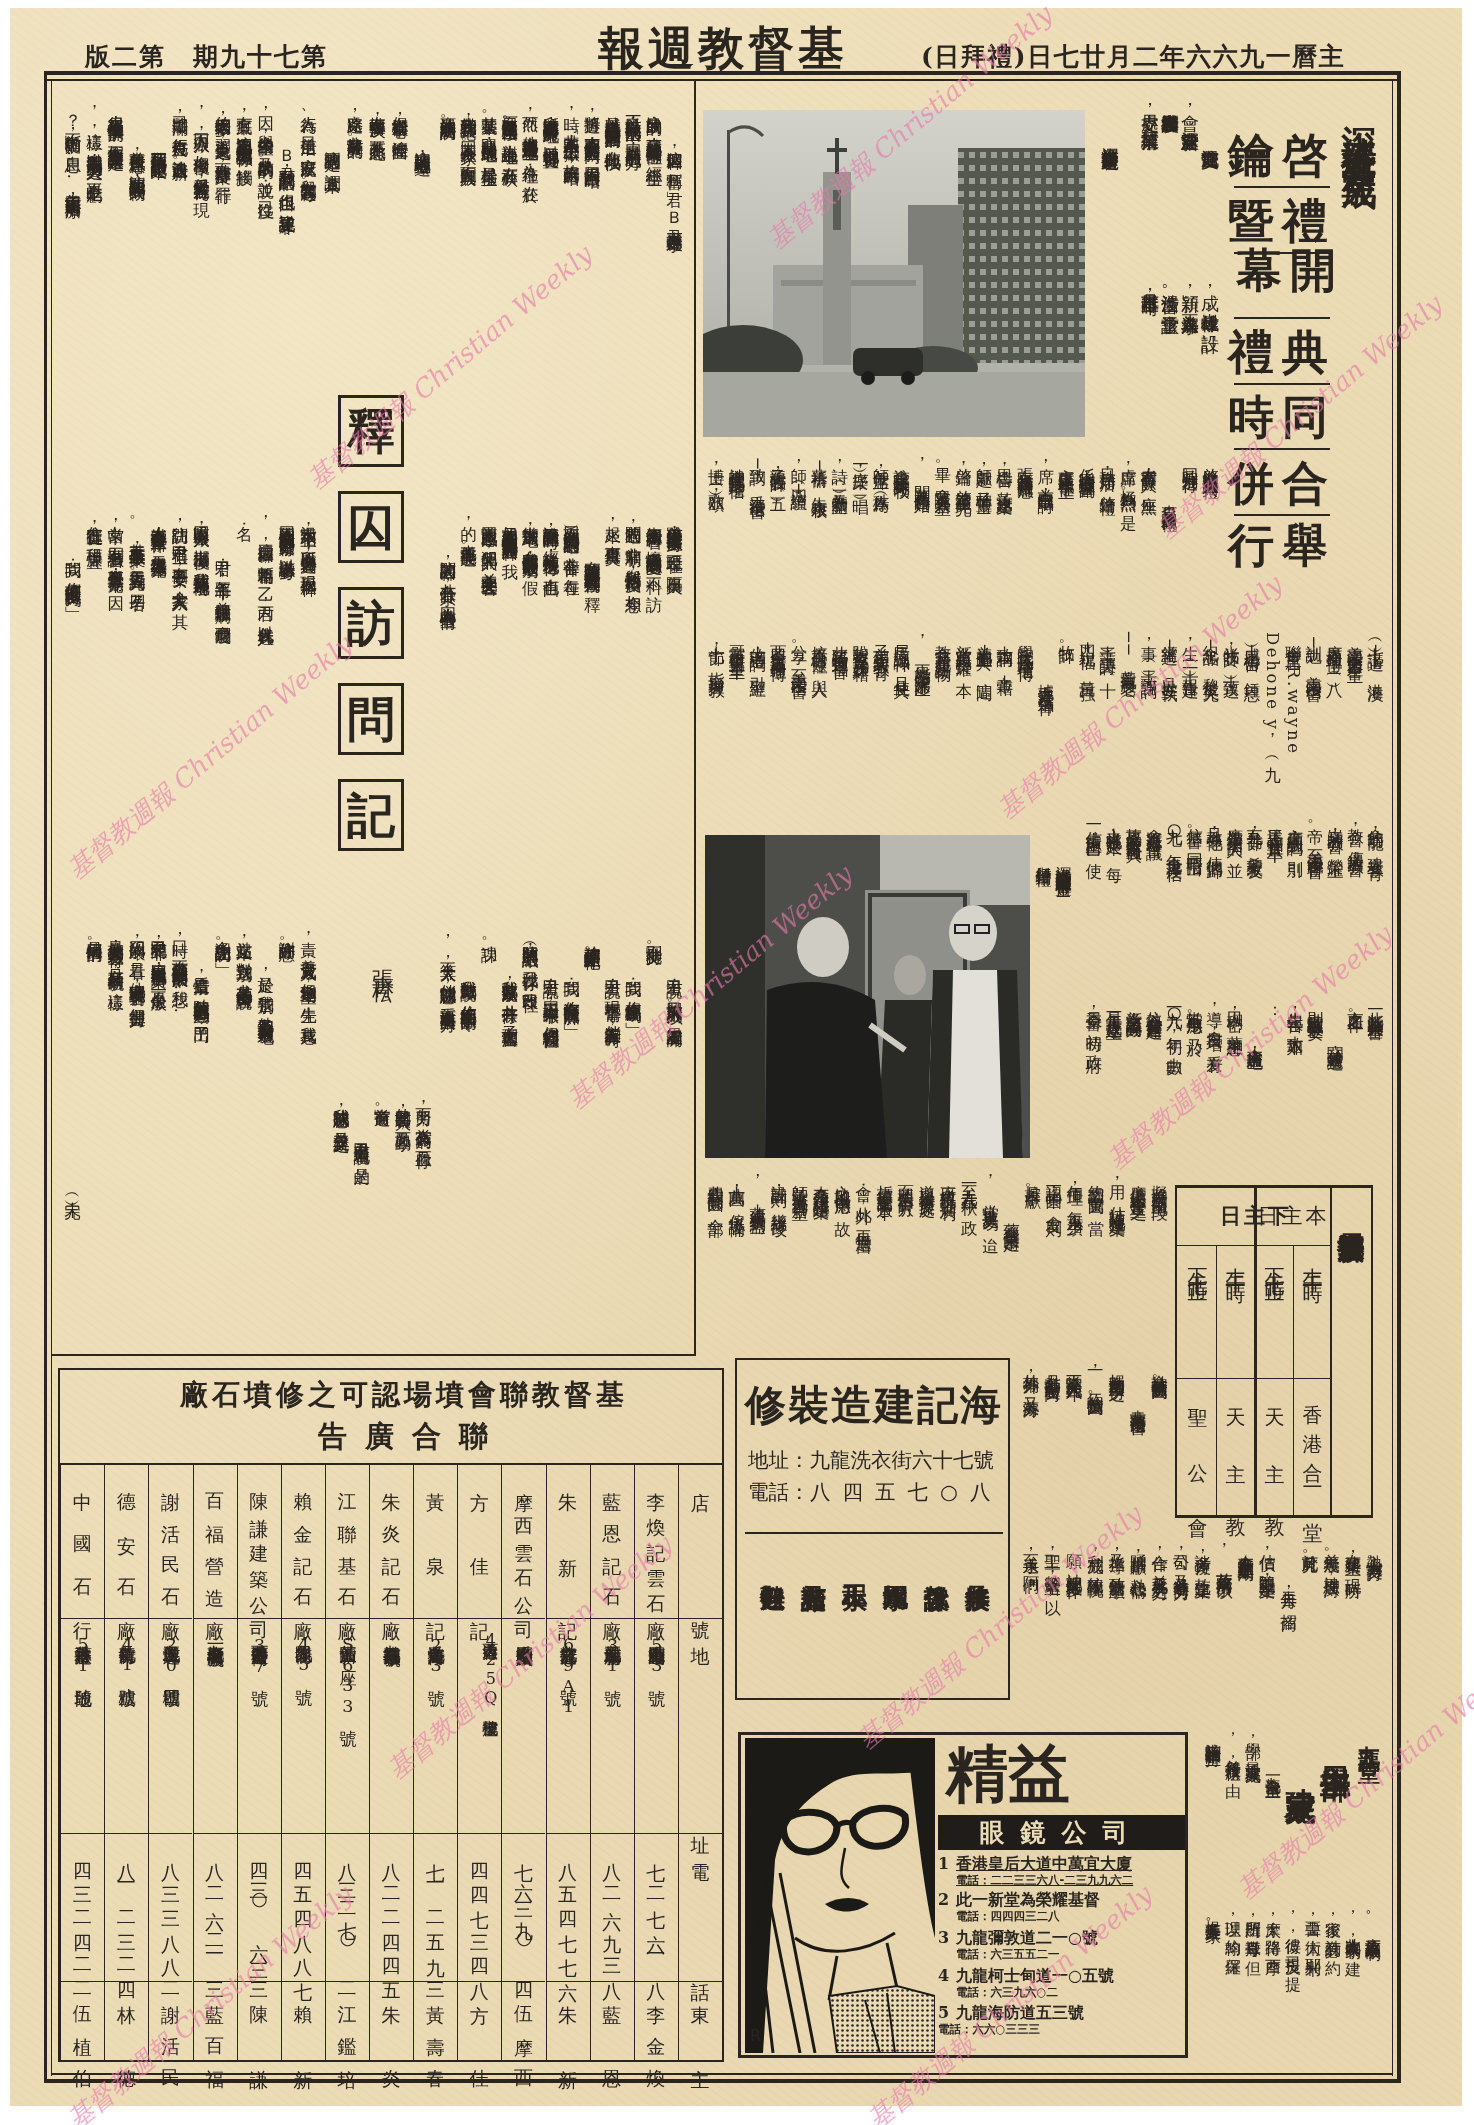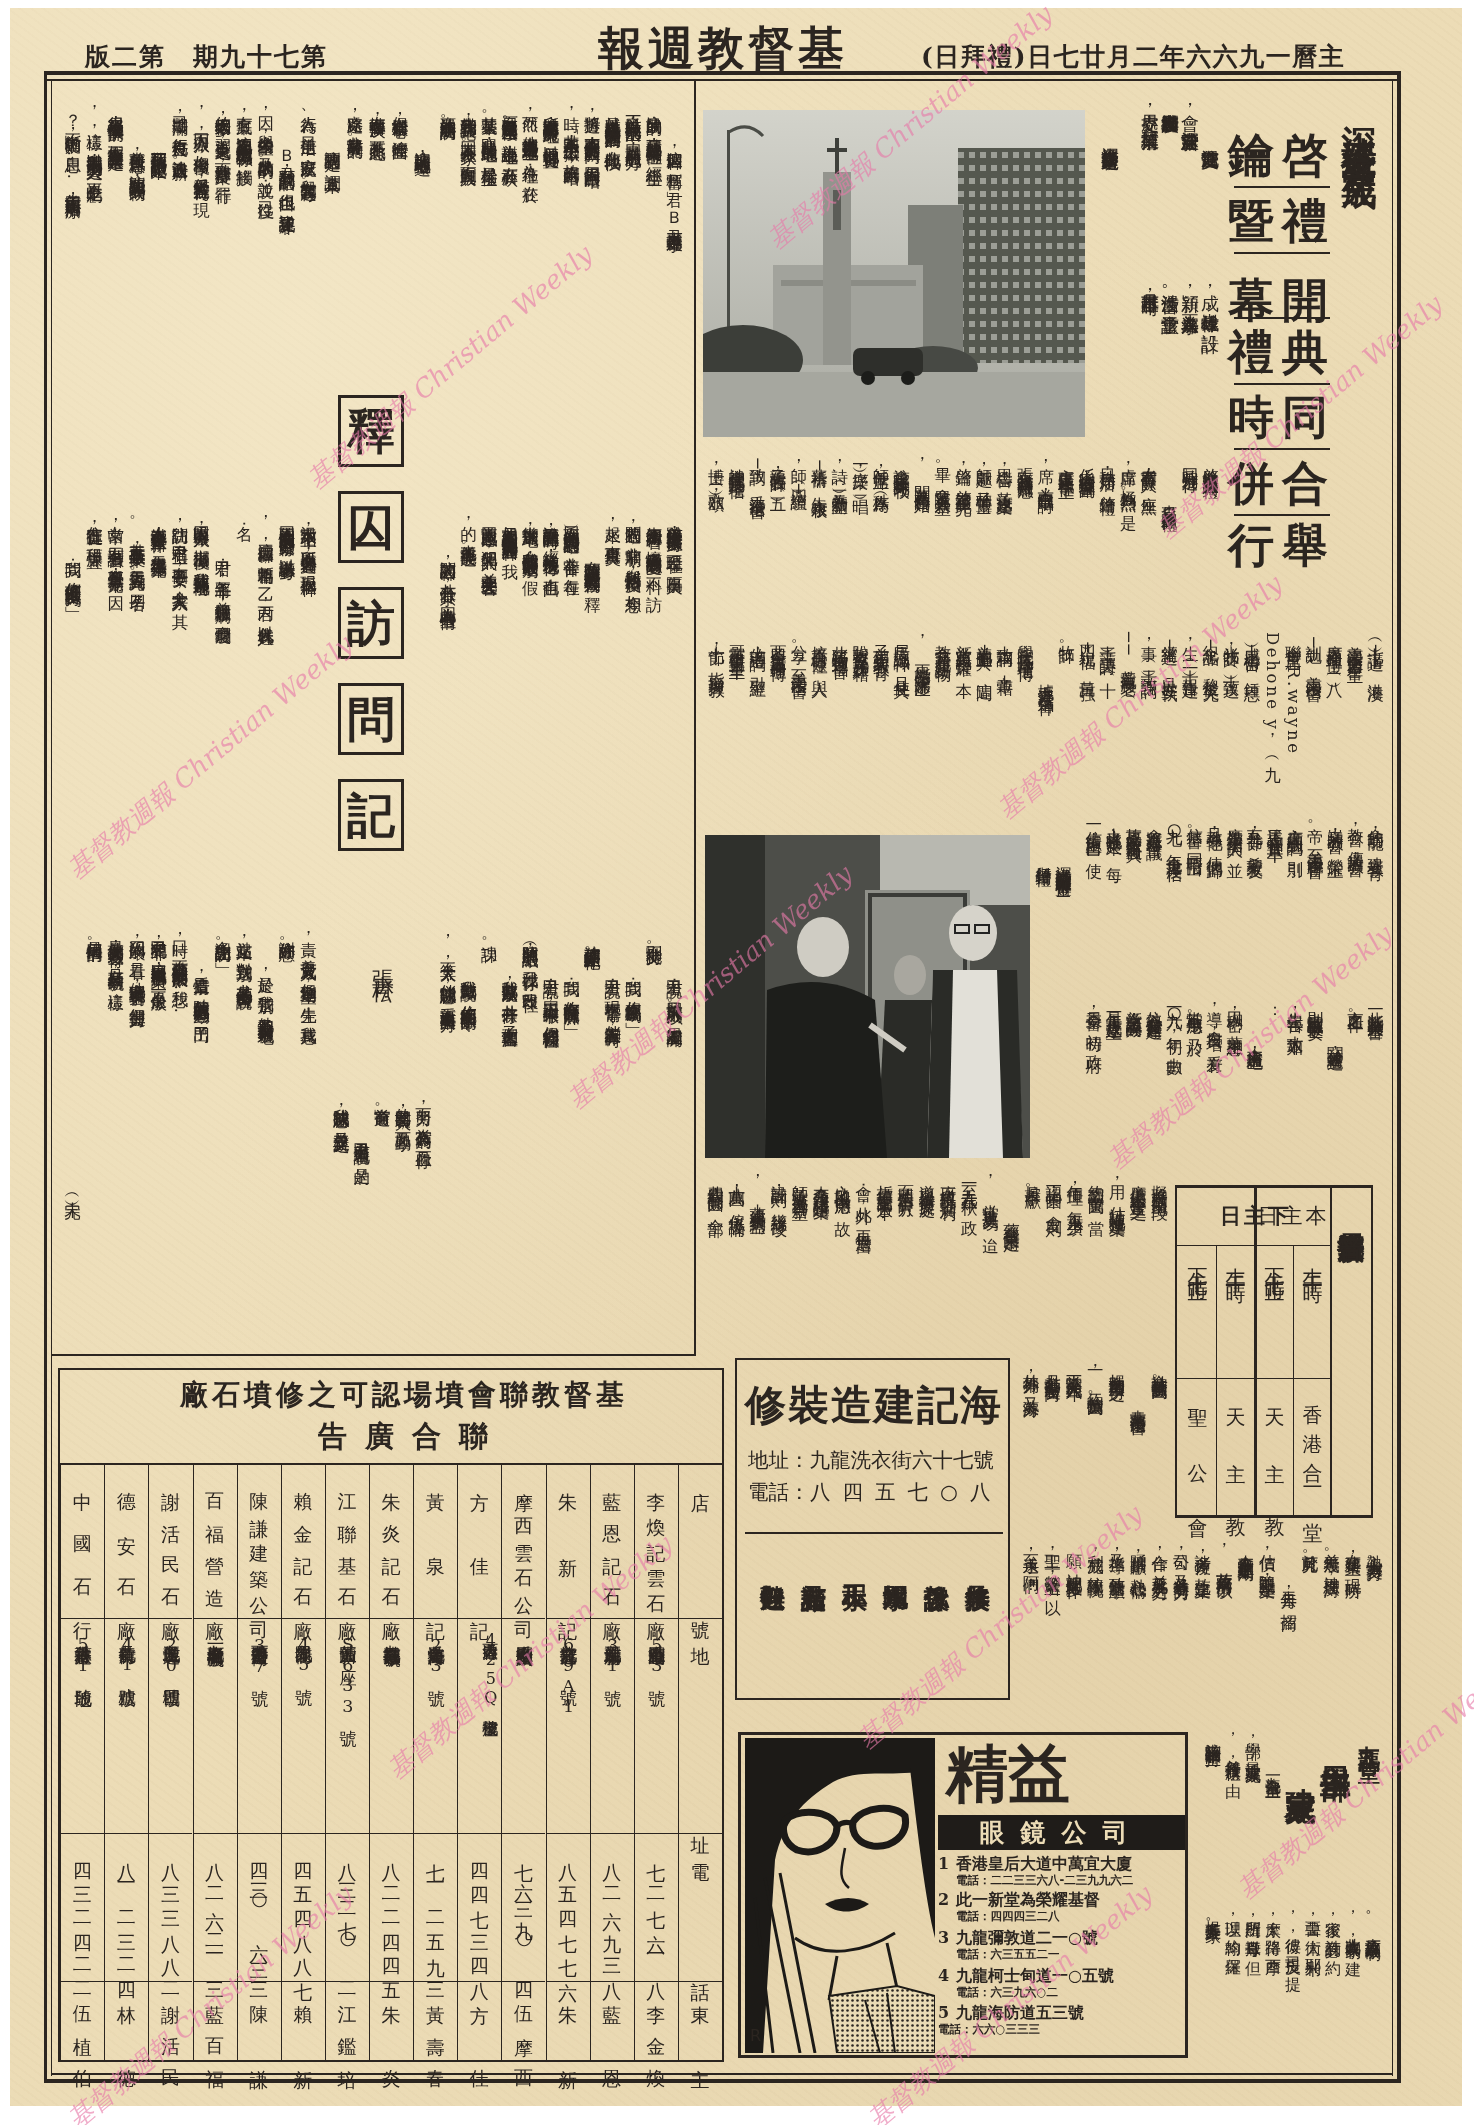--- a/index.html
+++ b/index.html
@@ -169,21 +169,21 @@
   <div class="t-box" style="top:683px;">問</div>
   <div class="t-box" style="top:779px;">記</div>
   <div class="v byline">張青松</div>
 
   <div class="v kicker">深水埗浸會新堂完成</div>
   <div class="hl-wrap">
     <div class="hl-row" style="top:0px;">啓鑰</div>
     <div class="hl-rule" style="top:61px;"></div>
     <div class="hl-row" style="top:65.5px;">禮暨</div>
     <div class="hl-rule" style="top:126.5px;"></div>
-    <div class="hl-row" style="top:145px;">開幕</div>
+    <div class="hl-row" style="top:115px;margin-left:8px;">開幕</div>
     <div class="hl-rule" style="top:192px;"></div>
     <div class="hl-row" style="top:196.5px;">典禮</div>
     <div class="hl-rule" style="top:257.5px;"></div>
     <div class="hl-row" style="top:262px;">同時</div>
     <div class="hl-rule" style="top:323px;"></div>
     <div class="hl-row" style="top:327.5px;">合併</div>
     <div class="hl-rule" style="top:388.5px;"></div>
     <div class="hl-row" style="top:390px;">舉行</div>
   </div>
 
@@ -442,21 +442,21 @@
       <path d="M84,258 L152,248 L190,258 V315 H92 Z" fill="url(#dots)" stroke="#1c1a17" stroke-width="2"></path>
       <path d="M120,262 L135,315 M142,255 L150,315" stroke="#1c1a17" stroke-width="2"></path>
     </svg>
   </div>
   <div class="abs" style="left:750px;top:2026px;font-family:'DejaVu Sans',sans-serif;font-size:16px;">R</div>
   <div class="abs" style="left:946px;top:1738px;font-family:'DejaVu Sans',sans-serif;font-size:62px;font-weight:bold;line-height:72px;white-space:nowrap;">精益</div>
   <div class="abs" style="left:938px;top:1815px;width:247px;height:35px;background:#1f1c19;">
     <div style="color:#ecdcb6;font-family:'DejaVu Sans',sans-serif;font-size:25px;line-height:35px;text-align:center;letter-spacing:16px;font-weight:bold;">眼鏡公司</div>
   </div>
   <div class="abs" style="left:938px;top:1854px;width:245px;">
-    <div style="height:36px;">
+    <div style="height:36px;text-decoration:underline;">
       <div style="white-space:nowrap;font-size:16px;font-weight:bold;line-height:19px;"><span style="display:inline-block;width:18px;">1</span><span>香港皇后大道中萬宜大廈</span></div>
       <div style="margin-left:18px;font-family:'DejaVu Sans',sans-serif;font-size:11.5px;font-weight:bold;white-space:nowrap;line-height:15px;">電話：二二三三六八-二三九九六二</div>
     </div>
     <div style="height:38px;">
       <div style="white-space:nowrap;font-size:16px;font-weight:bold;line-height:19px;"><span style="display:inline-block;width:18px;">2</span><span>此一新堂為榮耀基督</span></div>
       <div style="margin-left:18px;font-family:'DejaVu Sans',sans-serif;font-size:11.5px;font-weight:bold;white-space:nowrap;line-height:15px;">電話：四四四三二八</div>
     </div>
     <div style="height:38px;">
       <div style="white-space:nowrap;font-size:16px;font-weight:bold;line-height:19px;"><span style="display:inline-block;width:18px;">3</span><span>九龍彌敦道二一○號</span></div>
       <div style="margin-left:18px;font-family:'DejaVu Sans',sans-serif;font-size:11.5px;font-weight:bold;white-space:nowrap;line-height:15px;">電話：六三五五二一</div>

